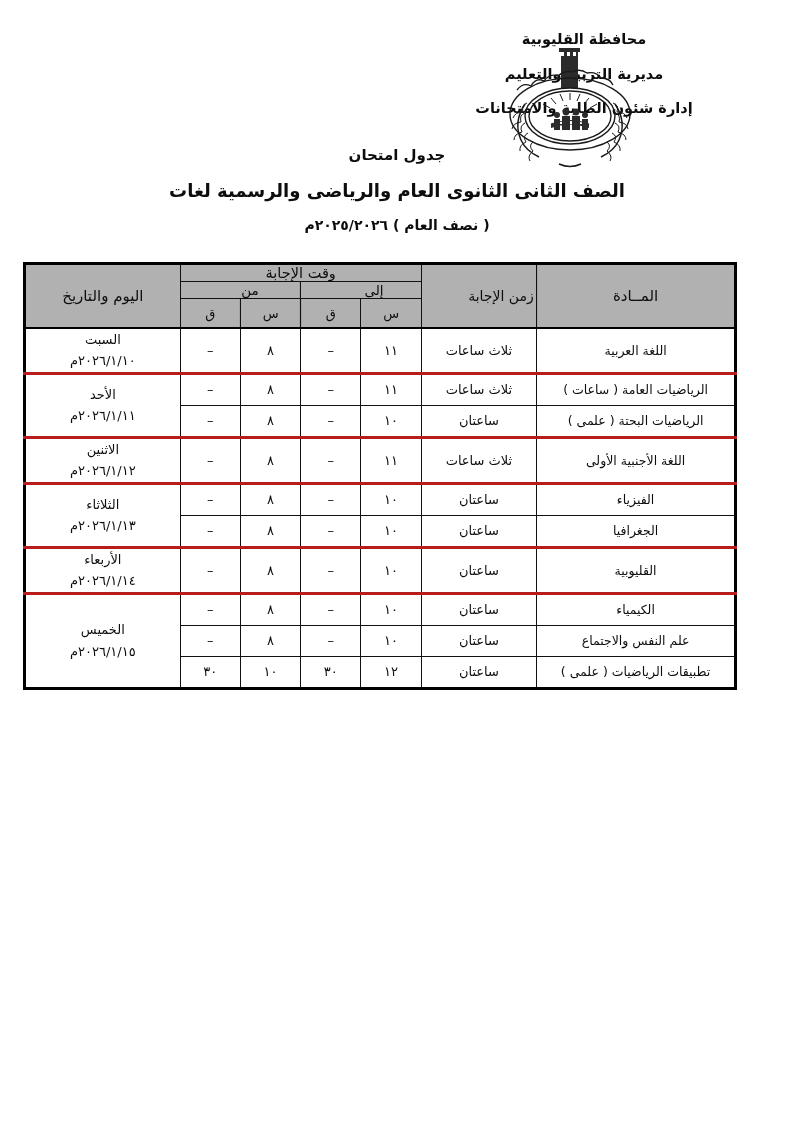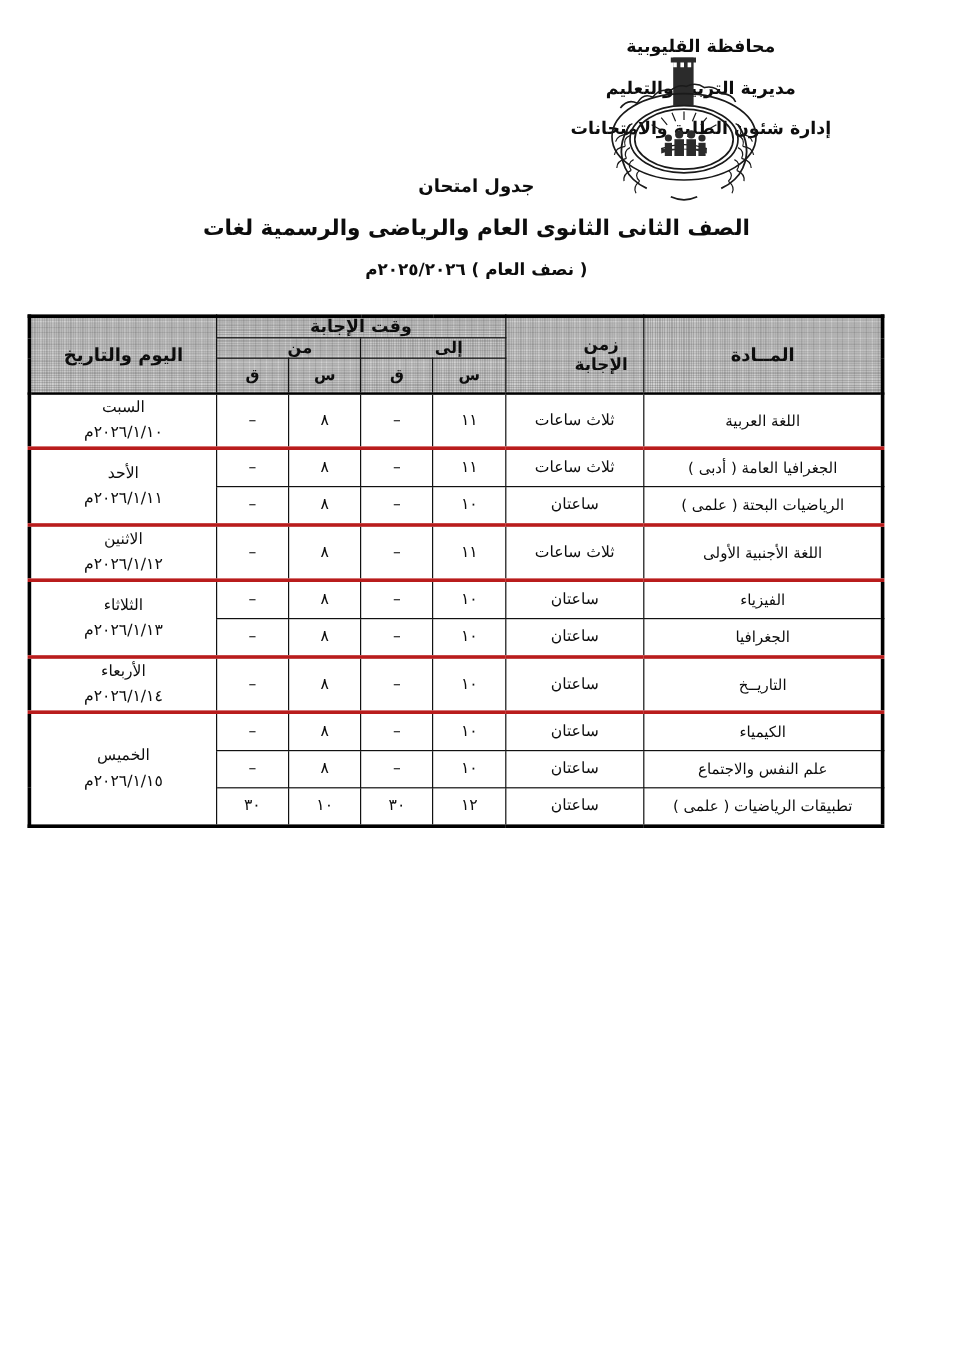--- a/index.html
+++ b/index.html
@@ -95,21 +95,21 @@
   
   table.sched {
     outline: none;
     border: 3px solid #000;
   }
   thead th {
     background-color: #d2d2d2;
     background-image:
       repeating-linear-gradient(0deg, rgba(0,0,0,.16) 0 1px, rgba(0,0,0,0) 1px 2px),
       repeating-linear-gradient(90deg, rgba(0,0,0,.16) 0 1px, rgba(0,0,0,0) 1px 2px);
-    font-weight: bold;
+    font-weight: normal;
     border: 2px solid #000;
   }
   thead th.hd-subject { font-size: 15px; letter-spacing: 1px; }
   thead th.hd-duration { font-size: 14px; padding-left: 44px; }
   thead th.hd-time-top { font-size: 14.5px; }
   thead th.hd-ela { font-size: 13.5px; text-align: center; padding-left: 26px; margin-left: 32px; }
   thead th.hd-men { font-size: 13.5px; padding-left: 19px; }
   thead th.hd-unit { font-size: 13px; height: 28px; }
   thead th.hd-date { font-size: 15px; }
 
@@ -245,21 +245,21 @@
           <td class="c-num">١١</td>
           <td class="c-num">–</td>
           <td class="c-num">٨</td>
           <td class="c-num">–</td>
           <td class="c-date" rowspan="1">
             <span class="date-day">السبت</span>
             <span class="date-num">٢٠٢٦/١/١٠م</span>
           </td>
         </tr>
         <tr class="group-start">
-          <td class="c-subject">الجغرافيا العامة ( أدبى )</td>
+          <td class="c-subject">الرياضيات العامة ( ساعات )</td>
           <td class="c-duration">ثلاث ساعات</td>
           <td class="c-num">١١</td>
           <td class="c-num">–</td>
           <td class="c-num">٨</td>
           <td class="c-num">–</td>
           <td class="c-date" rowspan="2">
             <span class="date-day">الأحد</span>
             <span class="date-num">٢٠٢٦/١/١١م</span>
           </td>
         </tr>
@@ -297,21 +297,21 @@
         </tr>
         <tr>
           <td class="c-subject">الجغرافيا</td>
           <td class="c-duration">ساعتان</td>
           <td class="c-num">١٠</td>
           <td class="c-num">–</td>
           <td class="c-num">٨</td>
           <td class="c-num">–</td>
         </tr>
         <tr class="group-start">
-          <td class="c-subject">التاريــخ</td>
+          <td class="c-subject">القليوبية</td>
           <td class="c-duration">ساعتان</td>
           <td class="c-num">١٠</td>
           <td class="c-num">–</td>
           <td class="c-num">٨</td>
           <td class="c-num">–</td>
           <td class="c-date" rowspan="1">
             <span class="date-day">الأربعاء</span>
             <span class="date-num">٢٠٢٦/١/١٤م</span>
           </td>
         </tr>

